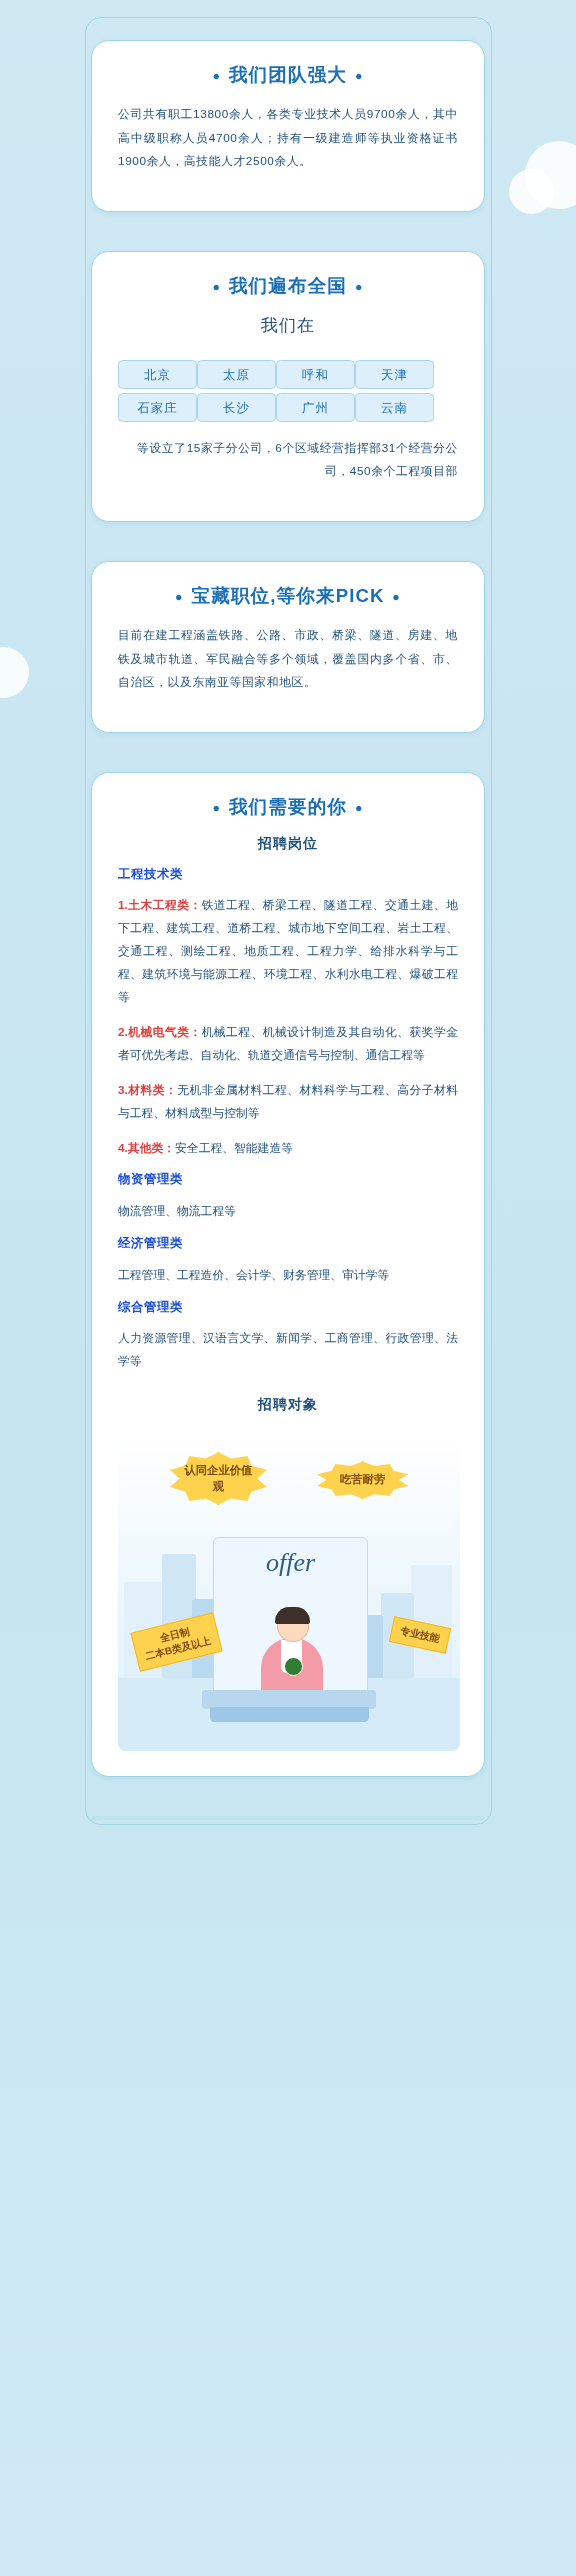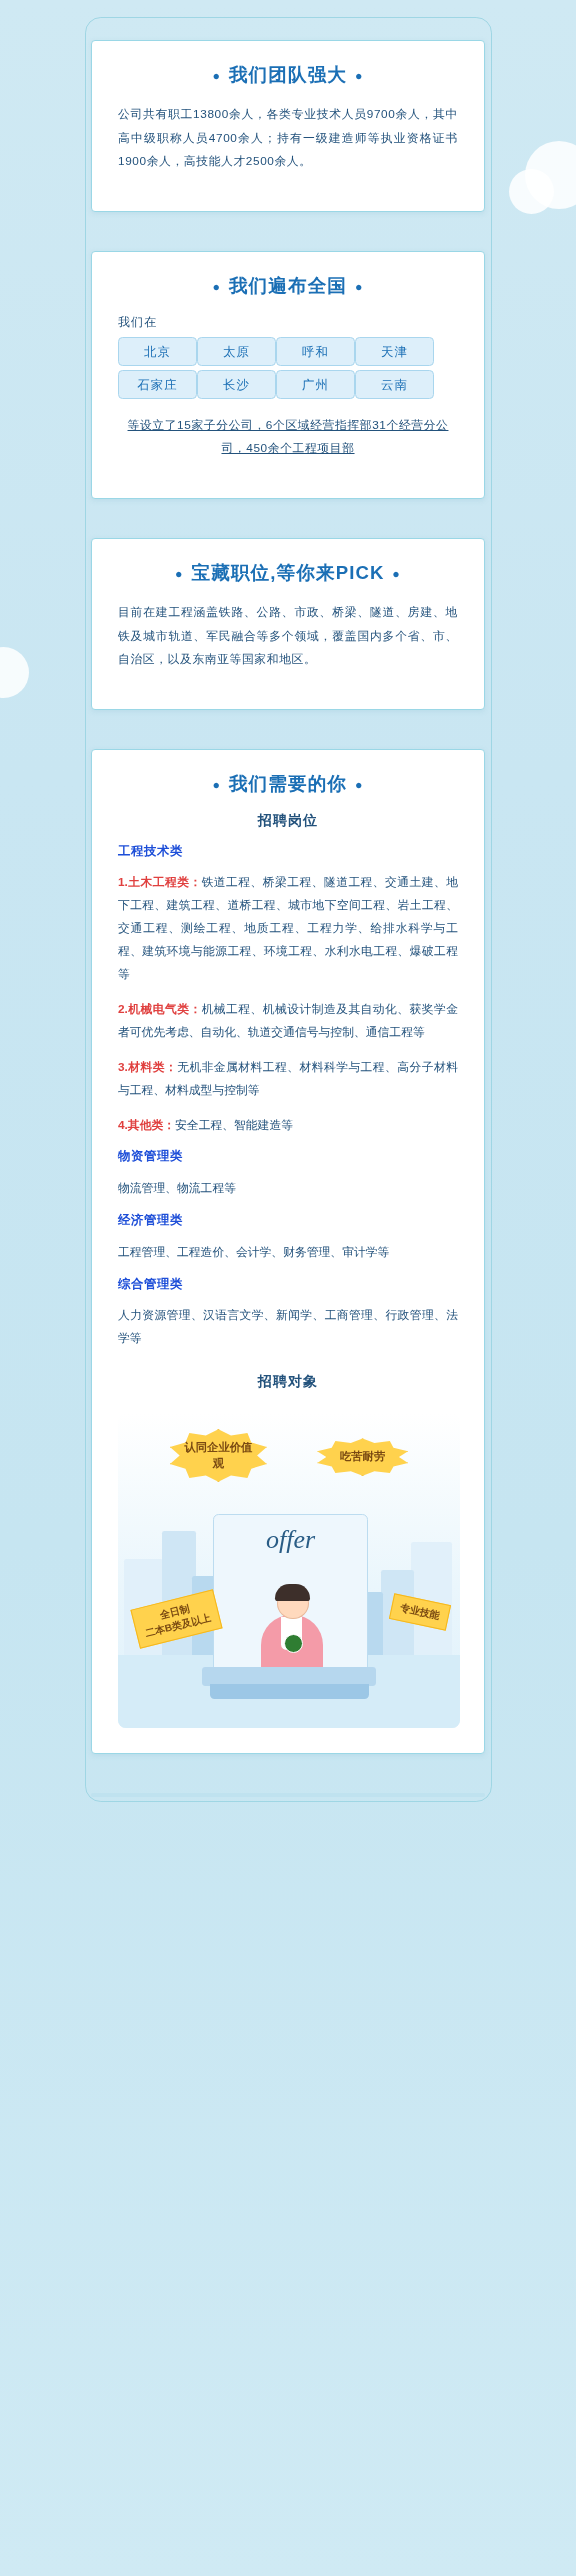--- a/index.html
+++ b/index.html
@@ -49,21 +49,21 @@
     bottom: 17px;
     border: 1.1px solid #9fd6e4;
     border-radius: 15.8px;
     pointer-events: none;
   }
 
   .card {
     position: relative;
     background: #ffffff;
     border: 1.7px solid #9ad7e6;
-    border-radius: 4px;
+    border-radius: 18px;
     box-sizing: border-box;
     margin: 0 auto 39px auto;
     width: 394px;
     padding: 22.5px 26px 25px 26px;
     box-shadow: 0 1.1px 5.6px rgba(120, 180, 200, .18);
   }
 
   .card-title {
     text-align: center;
     font-size: 18.6px;
@@ -80,26 +80,27 @@
     padding: 0 7.9px;
   }
   .body-text {
     font-size: 11.8px;
     line-height: 2.0;
     color: #23527c;
     text-align: justify;
     text-justify: inter-ideograph;
     letter-spacing: 0.6px;
   }
-  .center-text { text-align: center; text-decoration: underline; }
+  .center-text { text-align: right; }
 
   .sub-label {
-    font-size: 12px;
-    color: #23527c;
-    margin-bottom: 6px;
+    text-align: center;
+    font-size: 17px;
+    color: #23527c;
+    margin-bottom: 23px;
     letter-spacing: 1.1px;
   }
 
   .city-grid {
     display: flex;
     flex-wrap: wrap;
     gap: 4px 0;
     margin-bottom: 14.6px;
   }
   .city-chip {

